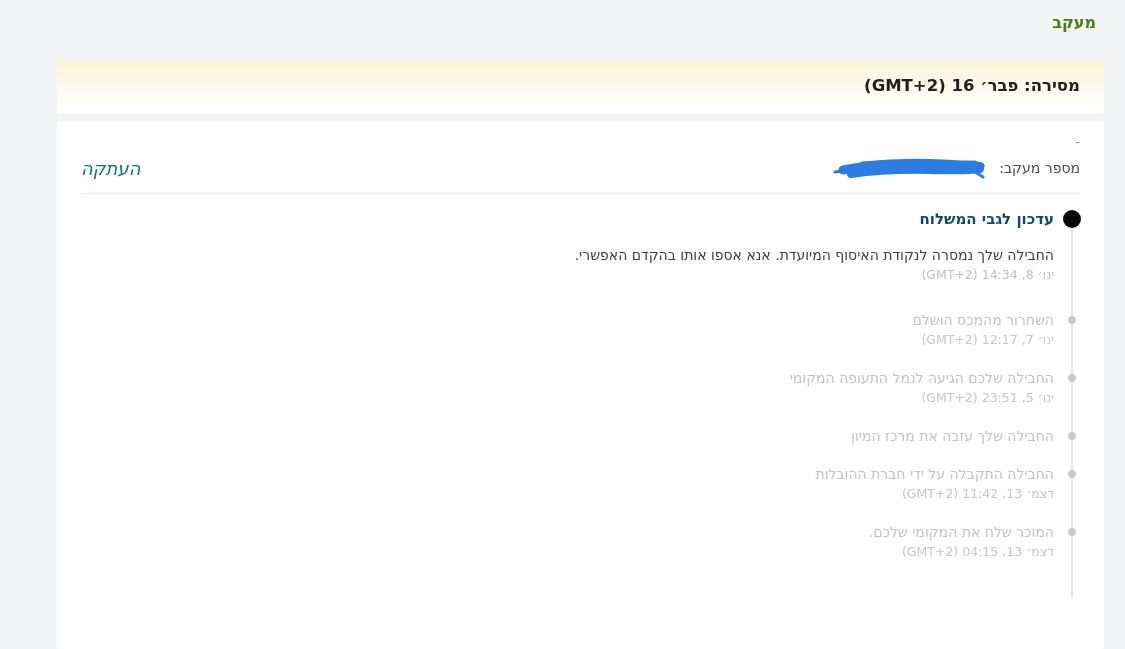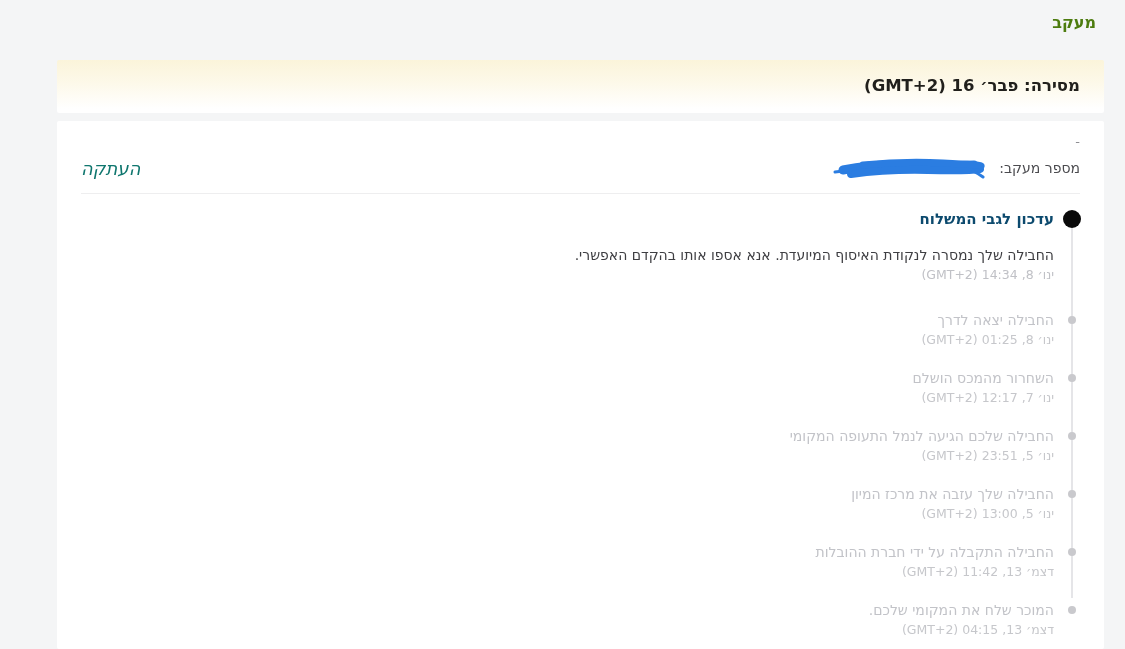--- a/index.html
+++ b/index.html
@@ -106,42 +106,36 @@
   <div class="timeline">
     <div class="rail"></div>
 
     <div class="entry active">
       <span class="dot"></span>
       <div class="title">עדכון לגבי המשלוח</div>
       <div class="body">החבילה שלך נמסרה לנקודת האיסוף המיועדת. אנא אספו אותו בהקדם האפשרי.</div>
       <div class="time">ינו׳ 8, 14:34 (GMT+2)</div>
     </div>
 
-    <div class="entry muted">
-      <span class="dot"></span>
-      <div class="title">החבילה יצאה לדרך</div>
-      <div class="time">ינו׳ 8, 01:25 (GMT+2)</div>
-    </div>
 
     <div class="entry muted">
       <span class="dot"></span>
       <div class="title">השחרור מהמכס הושלם</div>
       <div class="time">ינו׳ 7, 12:17 (GMT+2)</div>
     </div>
 
     <div class="entry muted">
       <span class="dot"></span>
       <div class="title">החבילה שלכם הגיעה לנמל התעופה המקומי</div>
       <div class="time">ינו׳ 5, 23:51 (GMT+2)</div>
     </div>
 
     <div class="entry muted">
       <span class="dot"></span>
       <div class="title">החבילה שלך עזבה את מרכז המיון</div>
-      <div class="time">ינו׳ 5, 13:00 (GMT+2)</div>
     </div>
 
     <div class="entry muted">
       <span class="dot"></span>
       <div class="title">החבילה התקבלה על ידי חברת ההובלות</div>
       <div class="time">דצמ׳ 13, 11:42 (GMT+2)</div>
     </div>
 
     <div class="entry muted">
       <span class="dot"></span>

